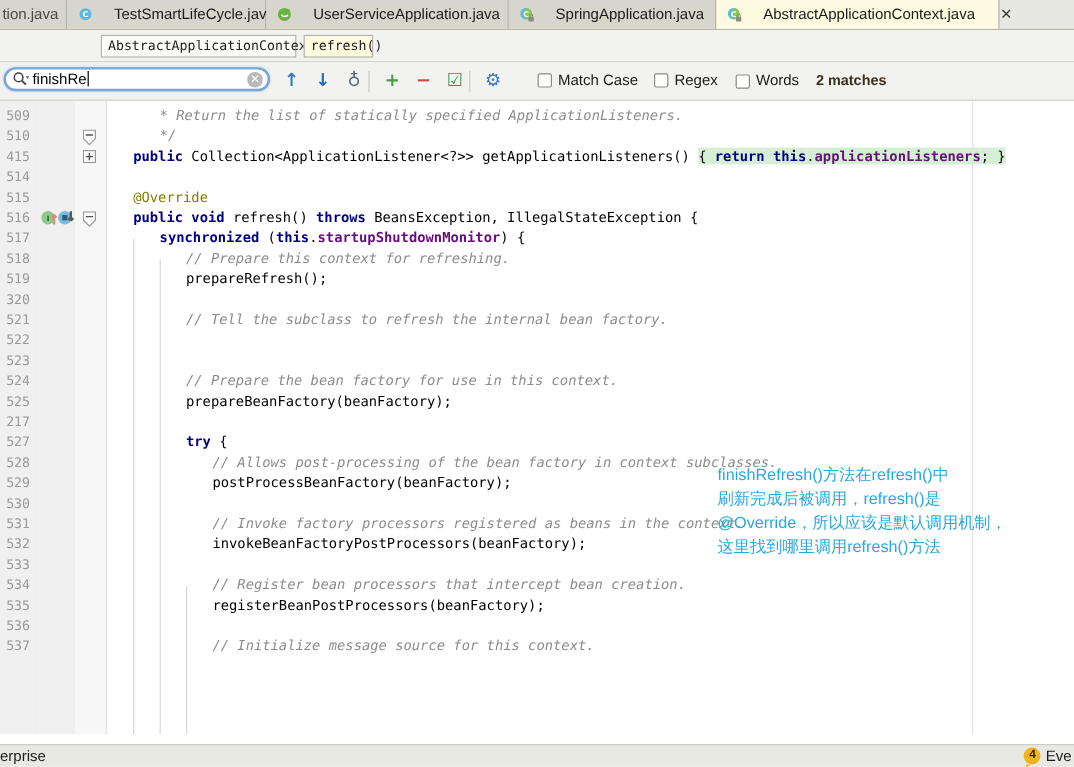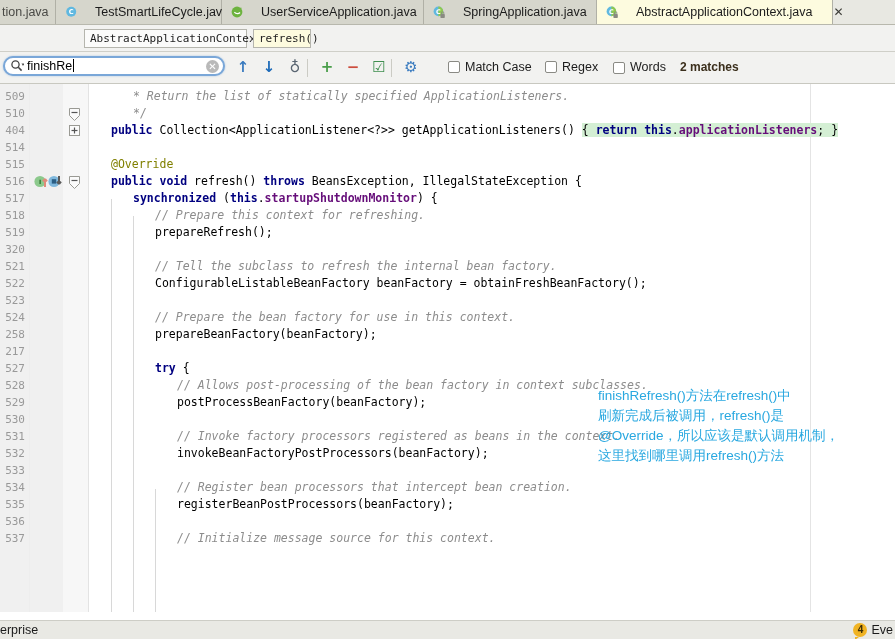--- a/index.html
+++ b/index.html
@@ -278,33 +278,33 @@
     <div class="cbx" style="left: 613px; align-items: flex-end;">
       <span class="box"></span>
       <span>Words</span>
     </div>
   </div>
 
 <div id="editor">
   <div id="gutter">
       <div class="lnum" style="top: 4px;">509</div>
       <div class="lnum" style="top: 21px;">510</div>
-      <div class="lnum" style="top: 38px;">404</div>
+      <div class="lnum" style="top: 38px;">415</div>
       <div class="lnum" style="top: 55px;">514</div>
       <div class="lnum" style="top: 72px;">515</div>
       <div class="lnum" style="top: 89px;">516</div>
       <div class="lnum" style="top: 106px;">517</div>
       <div class="lnum" style="top: 123px;">518</div>
       <div class="lnum" style="top: 140px;">519</div>
       <div class="lnum" style="top: 157px;">320</div>
       <div class="lnum" style="top: 174px;">521</div>
       <div class="lnum" style="top: 191px;">522</div>
       <div class="lnum" style="top: 208px;">523</div>
       <div class="lnum" style="top: 225px;">524</div>
-      <div class="lnum" style="top: 242px;">258</div>
+      <div class="lnum" style="top: 242px;">525</div>
       <div class="lnum" style="top: 259px;">217</div>
       <div class="lnum" style="top: 276px;">527</div>
       <div class="lnum" style="top: 293px;">528</div>
       <div class="lnum" style="top: 310px;">529</div>
       <div class="lnum" style="top: 327px;">530</div>
       <div class="lnum" style="top: 344px;">531</div>
       <div class="lnum" style="top: 361px;">532</div>
       <div class="lnum" style="top: 378px;">533</div>
       <div class="lnum" style="top: 395px;">534</div>
       <div class="lnum" style="top: 412px;">535</div>
@@ -342,21 +342,20 @@
       <div class="cline" style="top: 21px; left: 44px;"><span class="cm">*/</span></div>
       <div class="cline" style="top: 38px; left: 22px;"><span class="k">public</span><span> Collection&lt;ApplicationListener&lt;?&gt;&gt; getApplicationListeners() </span><span class="hl">{ </span><span class="hl k">return</span><span class="hl"> </span><span class="hl k">this</span><span class="hl">.</span><span class="hl fd">applicationListeners</span><span class="hl">; }</span></div>
       <div class="cline" style="top: 55px; left: 0px;"></div>
       <div class="cline" style="top: 72px; left: 22px;"><span class="an">@Override</span></div>
       <div class="cline" style="top: 89px; left: 22px;"><span class="k">public void </span><span>refresh() </span><span class="k">throws</span><span> BeansException, IllegalStateException {</span></div>
       <div class="cline" style="top: 106px; left: 44px;"><span class="k">synchronized</span><span> (</span><span class="k">this</span><span>.</span><span class="fd">startupShutdownMonitor</span><span>) {</span></div>
       <div class="cline" style="top: 123px; left: 66px;"><span class="cm">// Prepare this context for refreshing.</span></div>
       <div class="cline" style="top: 140px; left: 66px;"><span>prepareRefresh();</span></div>
       <div class="cline" style="top: 157px; left: 0px;"></div>
       <div class="cline" style="top: 174px; left: 66px;"><span class="cm">// Tell the subclass to refresh the internal bean factory.</span></div>
-      <div class="cline" style="top: 191px; left: 66px;"><span>ConfigurableListableBeanFactory beanFactory = obtainFreshBeanFactory();</span></div>
       <div class="cline" style="top: 208px; left: 0px;"></div>
       <div class="cline" style="top: 225px; left: 66px;"><span class="cm">// Prepare the bean factory for use in this context.</span></div>
       <div class="cline" style="top: 242px; left: 66px;"><span>prepareBeanFactory(beanFactory);</span></div>
       <div class="cline" style="top: 259px; left: 0px;"></div>
       <div class="cline" style="top: 276px; left: 66px;"><span class="k">try</span><span> {</span></div>
       <div class="cline" style="top: 293px; left: 88px;"><span class="cm">// Allows post-processing of the bean factory in context subclasses.</span></div>
       <div class="cline" style="top: 310px; left: 88px;"><span>postProcessBeanFactory(beanFactory);</span></div>
       <div class="cline" style="top: 327px; left: 0px;"></div>
       <div class="cline" style="top: 344px; left: 88px;"><span class="cm">// Invoke factory processors registered as beans in the context.</span></div>
       <div class="cline" style="top: 361px; left: 88px;"><span>invokeBeanFactoryPostProcessors(beanFactory);</span></div>

